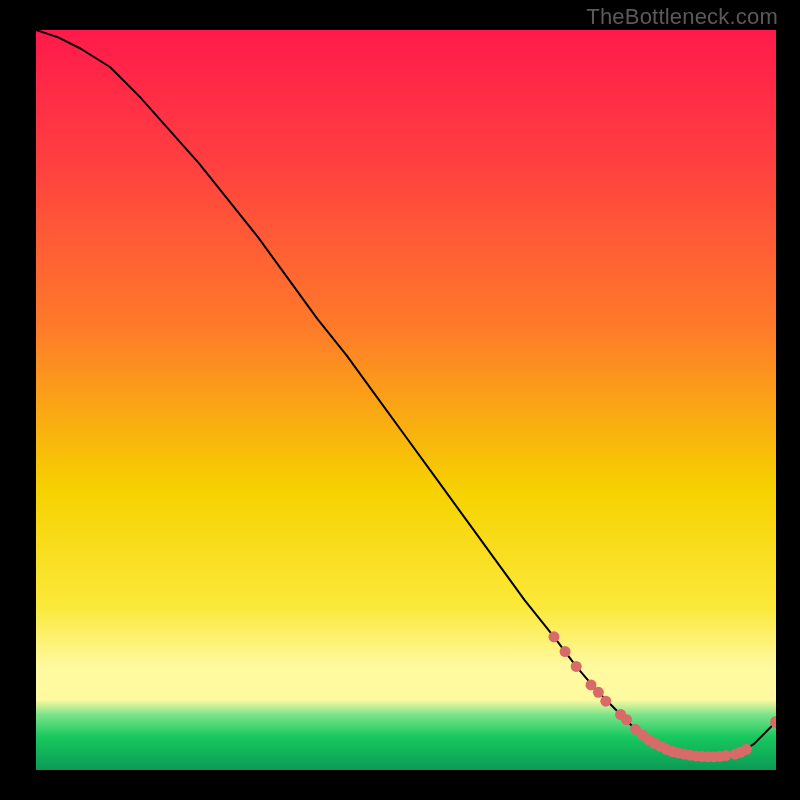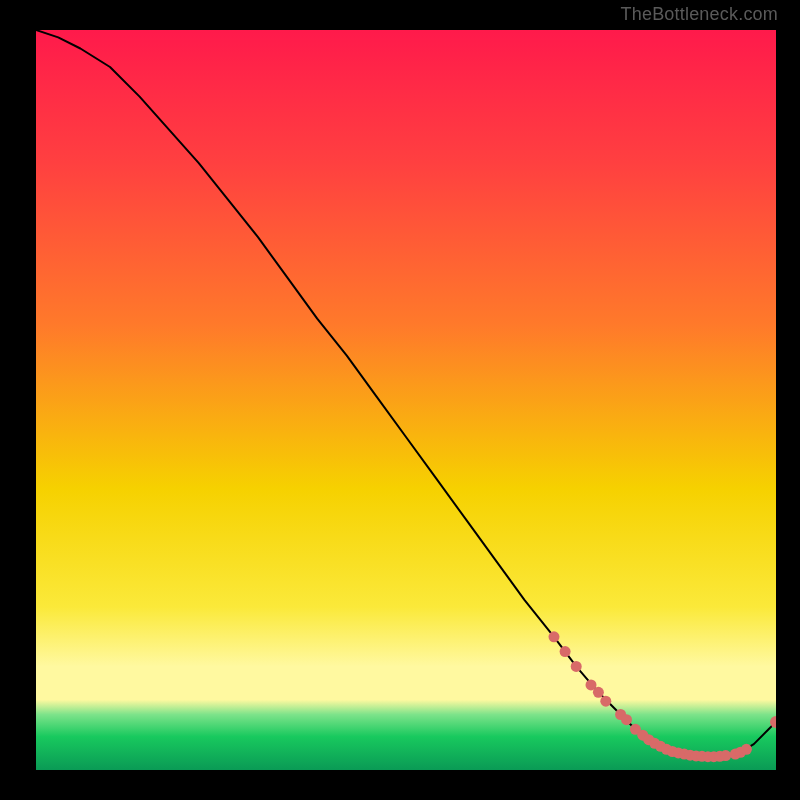--- a/index.html
+++ b/index.html
@@ -14,21 +14,21 @@
   .frame {
     position: relative;
     width: 800px;
     height: 800px;
   }
   .watermark {
     position: absolute;
     top: 4px;
     right: 22px;
     color: #5a5a5a;
-    font-size: 18px;
+    font-size: 22px;
     font-weight: 500;
     letter-spacing: 0.2px;
   }
   .plot-area {
     position: absolute;
     left: 36px;
     top: 30px;
     width: 740px;
     height: 740px;
   }

